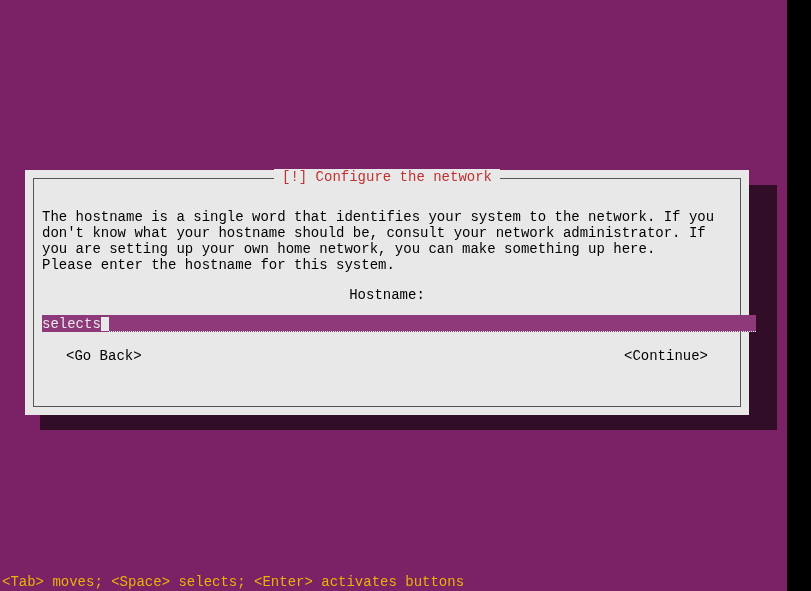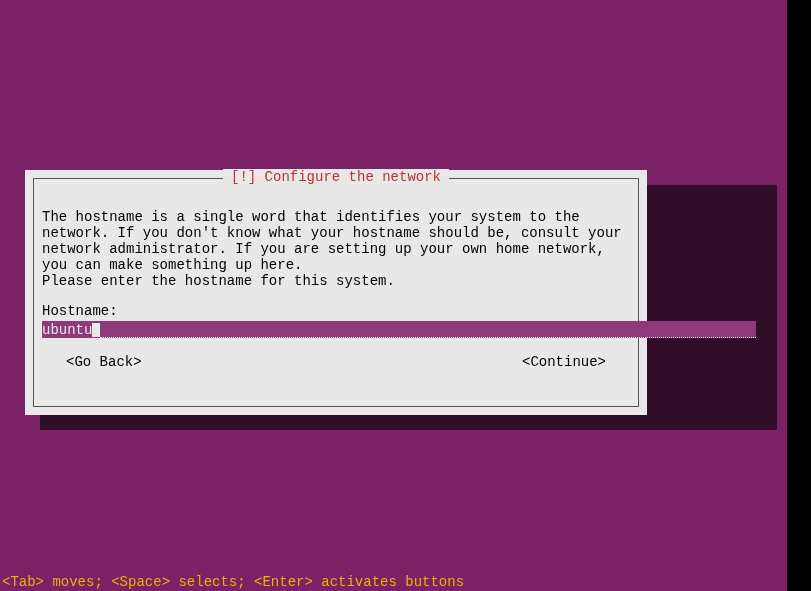--- a/index.html
+++ b/index.html
@@ -29,21 +29,21 @@
       left: 40px;
       top: 185px;
       width: 737px;
       height: 245px;
       background: rgba(0, 0, 0, 0.6);
     }
     .dialog {
       position: absolute;
       left: 25px;
       top: 170px;
-      width: 622px;
+      width: 724px;
       height: 245px;
       background: #e8e8e8;
       padding: 8px;
     }
     .dialog-inner {
       border: 1px solid #555;
       width: 100%;
       height: 100%;
       position: relative;
       padding: 16px 8px 8px 8px;
@@ -59,21 +59,22 @@
       white-space: nowrap;
     }
     .body-text {
       color: #000;
       white-space: pre-wrap;
       line-height: 1.15;
     }
     .prompt-line {
       color: #000;
       margin-top: 14px;
-      margin-bottom: 2px;
+      margin-bottom: 12px;
+      text-align: center;
     }
     .input-field {
       background: #8e3a7a;
       color: #e8e8e8;
       height: 17px;
       width: 714px;
       display: flex;
       align-items: center;
       position: relative;
     }
@@ -118,21 +119,21 @@
 
 <div class="dialog-shadow"></div>
 
 <div class="dialog">
   <div class="dialog-inner">
     <div class="dialog-title">[!] Configure the network</div>
     <div class="body-text" style="margin-top:14px">The hostname is a single word that identifies your system to the network. If you don't know what your hostname should be, consult your network administrator. If you are setting up your own home network, you can make something up here.</div>
     <div class="body-text">Please enter the hostname for this system.</div>
     <div class="prompt-line">Hostname:</div>
     <div class="input-field">
-      <span class="input-text">ubuntu</span>
+      <span class="input-text">selects</span>
         <span class="cursor"></span>
         <span class="input-rest"></span>
     </div>
     <div class="button-row">
       <span class="tui-button">&lt;Go Back&gt;</span>
       <span class="tui-button">&lt;Continue&gt;</span>
     </div>
   </div>
 </div>
 

